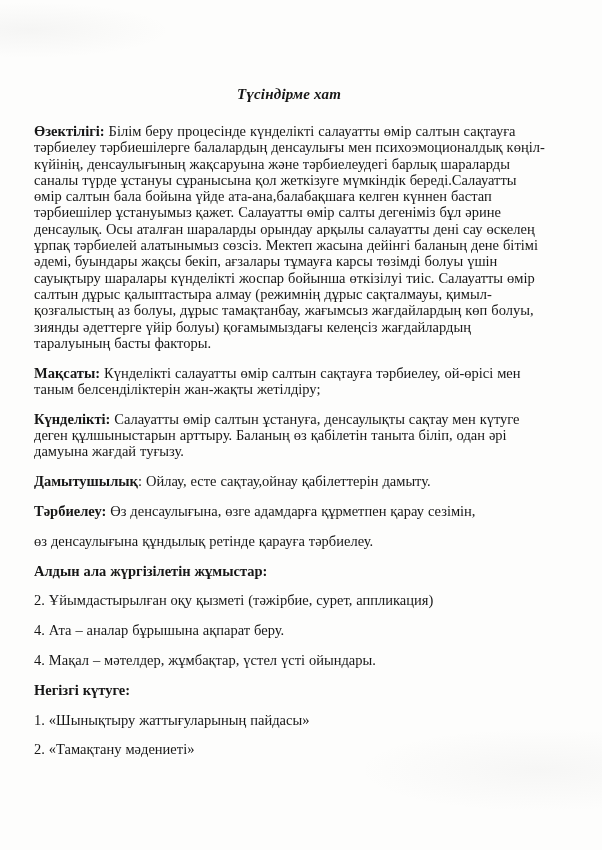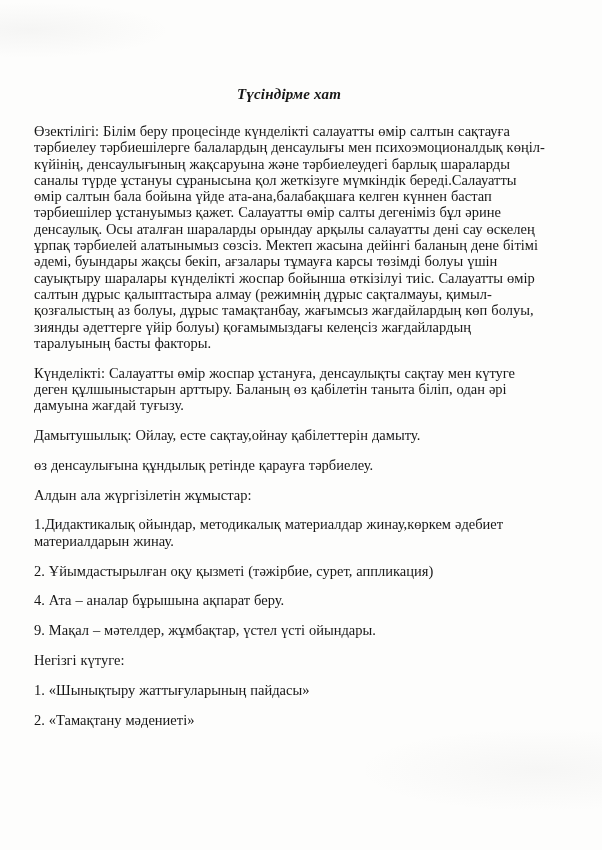--- a/index.html
+++ b/index.html
@@ -35,49 +35,50 @@
     letter-spacing: 0.2px;
   }
   .para {
     width: 512px;
     margin: 0 0 13.5px 0;
     font-size: 14.5px;
     line-height: 16.3px;
     word-spacing: 0.3px;
   }
   .para .label {
-    font-weight: normal;
+    font-weight: bold;
   }
 </style>
 </head>
 <body>
 
 <div class="page">
 
   <h1 class="doc-title">Түсіндірме хат</h1>
 
   <p class="para"><span class="label">Өзектілігі:</span><span> Білім беру процесінде күнделікті салауатты өмір салтын сақтауға тәрбиелеу тәрбиешілерге балалардың денсаулығы мен психоэмоционалдық көңіл-күйінің, денсаулығының жақсаруына және тәрбиелеудегі барлық шараларды саналы түрде ұстануы сұранысына қол жеткізуге мүмкіндік береді.Салауатты өмір салтын бала бойына үйде ата-ана,балабақшаға келген күннен бастап тәрбиешілер ұстануымыз қажет. Салауатты өмір салты дегеніміз бұл әрине денсаулық. Осы аталған шараларды орындау арқылы салауатты дені сау өскелең ұрпақ тәрбиелей алатынымыз сөзсіз. Мектеп жасына дейінгі баланың дене бітімі әдемі, буындары жақсы бекіп, ағзалары тұмауға карсы төзімді болуы үшін сауықтыру шаралары күнделікті жоспар бойынша өткізілуі тиіс. Салауатты өмір салтын дұрыс қалыптастыра алмау (режимнің дұрыс сақталмауы, қимыл-қозғалыстың аз болуы, дұрыс тамақтанбау, жағымсыз жағдайлардың көп болуы, зиянды әдеттерге үйір болуы) қоғамымыздағы келеңсіз жағдайлардың таралуының басты факторы.</span></p>
 
+  <p class="para"><span class="label">Мақсаты:</span><span> Күнделікті салауатты өмір салтын сақтауға тәрбиелеу, ой-өрісі мен таным белсенділіктерін жан-жақты жетілдіру;</span></p>
 
-  <p class="para"><span class="label">Күнделікті:</span><span> Салауатты өмір жоспар ұстануға, денсаулықты сақтау мен күтуге деген құлшыныстарын арттыру. Баланың өз қабілетін таныта біліп, одан әрі дамуына жағдай туғызу.</span></p>
+  <p class="para"><span class="label">Күнделікті:</span><span> Салауатты өмір салтын ұстануға, денсаулықты сақтау мен күтуге деген құлшыныстарын арттыру. Баланың өз қабілетін таныта біліп, одан әрі дамуына жағдай туғызу.</span></p>
 
   <p class="para"><span class="label">Дамытушылық</span><span>: Ойлау, есте сақтау,ойнау қабілеттерін дамыту.</span></p>
 
+  <p class="para"><span class="label">Тәрбиелеу:</span><span> Өз денсаулығына, өзге адамдарға құрметпен қарау сезімін,</span></p>
 
   <p class="para"><span class="label"></span><span>өз денсаулығына құндылық ретінде қарауға тәрбиелеу.</span></p>
 
   <p class="para"><span class="label">Алдын ала жүргізілетін жұмыстар:</span><span></span></p>
 
-  <p class="para"><span class="label"></span><span>1.Дидактикалық ойындар, методикалық материалдар жинау,көркем әдебиет материалдарын жинау.</span></p>
 
   <p class="para"><span class="label"></span><span>2. Ұйымдастырылған оқу қызметі (тәжірбие, сурет, аппликация)</span></p>
 
   <p class="para"><span class="label"></span><span>4. Ата – аналар бұрышына ақпарат беру.</span></p>
 
-  <p class="para"><span class="label"></span><span>9. Мақал – мәтелдер, жұмбақтар, үстел үсті ойындары.</span></p>
+  <p class="para"><span class="label"></span><span>4. Мақал – мәтелдер, жұмбақтар, үстел үсті ойындары.</span></p>
 
   <p class="para"><span class="label">Негізгі күтуге:</span><span></span></p>
 
   <p class="para"><span class="label"></span><span>1. «Шынықтыру жаттығуларының пайдасы»</span></p>
 
   <p class="para"><span class="label"></span><span>2. «Тамақтану мәдениеті»</span></p>
 
 </div>
 
 </body></html>

